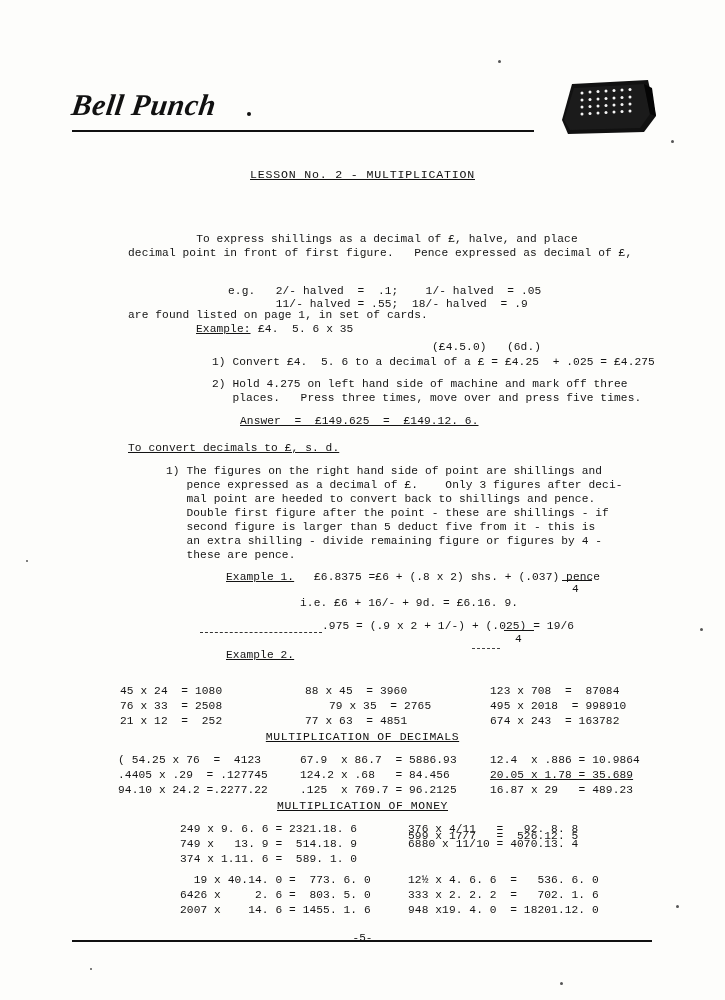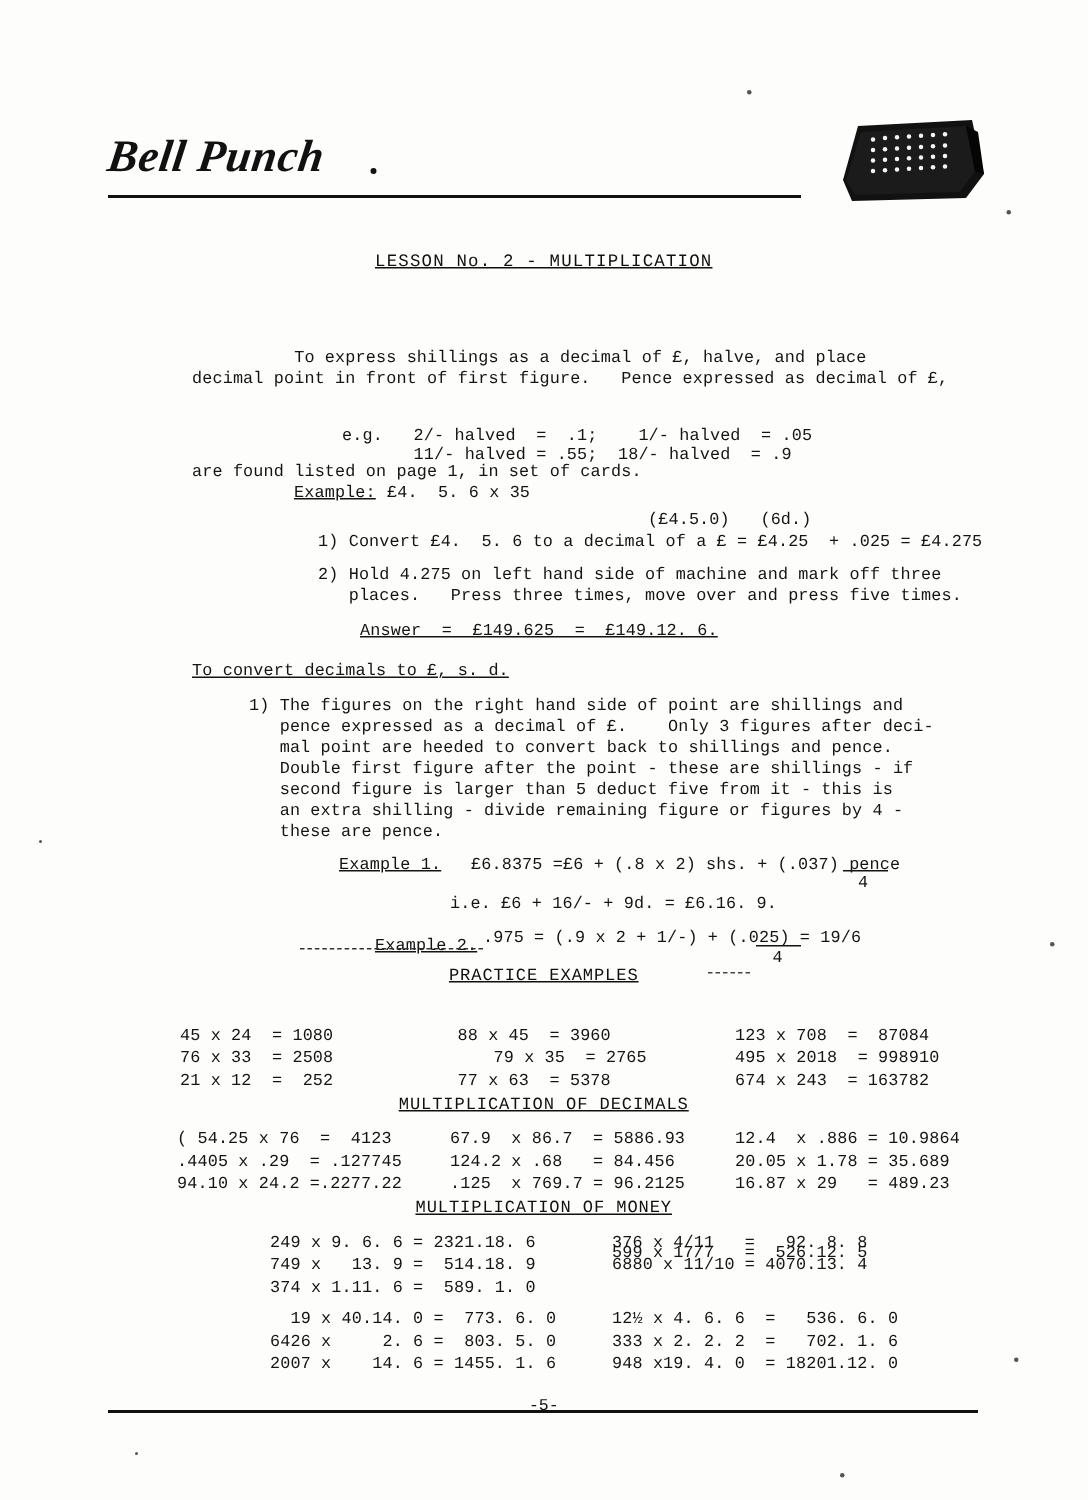--- a/index.html
+++ b/index.html
@@ -199,55 +199,54 @@
   <div class="t para" style="left:166px; top:520px;">   second figure is larger than 5 deduct five from it - this is</div>
   <div class="t para" style="left:166px; top:534px;">   an extra shilling - divide remaining figure or figures by 4 -</div>
   <div class="t para" style="left:166px; top:548px;">   these are pence.</div>
 
   <div class="t para u" style="left:226px; top:570px;">Example 1.</div>
   <div class="t para" style="left:314px; top:570px;">£6.8375 =£6 + (.8 x 2) shs. + (.037) pence</div>
   <div class="frac-line" style="left:562px; top:580px; width:30px;"></div>
   <div class="t para" style="left:572px; top:582px;">4</div>
   <div class="t para" style="left:300px; top:596px;">i.e. £6 + 16/- + 9d. = £6.16. 9.</div>
 
-  <div class="t para u" style="left:226px; top:624px;margin-left:24px;">Example 2.</div>
+  <div class="t para u" style="left:226px; top:648px;">Example 2.</div>
   <div class="t para" style="left:322px; top:619px;">.975 = (.9 x 2 + 1/-) + (.025) = 19/6</div>
   <div class="frac-line" style="left:504px; top:630px; width:30px;"></div>
   <div class="t para" style="left:515px; top:632px;">4</div>
 
   <div class="dashrule" style="left:200px; top:632px; width:122px;"></div>
 
-  <div class="sec-head" style="top:645px;">PRACTICE EXAMPLES</div>
   <div class="dashrule" style="left:472px; top:648px; width:28px; border-top:1px dashed #444;"></div>
 
 
   <div class="t" style="left:120px; top:684px;">45 x 24  = 1080</div>
   <div class="t" style="left:120px; top:699px;">76 x 33  = 2508</div>
   <div class="t" style="left:120px; top:714px;">21 x 12  =  252</div>
 
   <div class="t" style="left:305px; top:684px;">88 x 45  = 3960</div>
   <div class="t" style="left:305px; top:699px;margin-left:24px;">79 x 35  = 2765</div>
-  <div class="t" style="left:305px; top:714px;">77 x 63  = 5378</div>
+  <div class="t" style="left:305px; top:714px;">77 x 63  = 4851</div>
 
   <div class="t" style="left:490px; top:684px;">123 x 708  =  87084</div>
   <div class="t" style="left:490px; top:699px;">495 x 2018  = 998910</div>
   <div class="t" style="left:490px; top:714px;">674 x 243  = 163782</div>
 
   <div class="sec-head" style="top:731px;">MULTIPLICATION OF DECIMALS</div>
 
   <div class="t" style="left:118px; top:753px;">( 54.25 x 76  =  4123</div>
   <div class="t" style="left:118px; top:768px;">.4405 x .29  = .127745</div>
   <div class="t" style="left:118px; top:783px;">94.10 x 24.2 =.2277.22</div>
 
   <div class="t" style="left:300px; top:753px;">67.9  x 86.7  = 5886.93</div>
   <div class="t" style="left:300px; top:768px;">124.2 x .68   = 84.456</div>
   <div class="t" style="left:300px; top:783px;">.125  x 769.7 = 96.2125</div>
 
   <div class="t" style="left:490px; top:753px;">12.4  x .886 = 10.9864</div>
-  <div class="t" style="left:490px; top:768px;">20.05 x 1.78 = 35.689</div>
+  <div class="t" style="left:490px; top:768px;text-decoration:underline;">20.05 x 1.78 = 35.689</div>
   <div class="t" style="left:490px; top:783px;">16.87 x 29   = 489.23</div>
 
   <div class="sec-head" style="top:800px;">MULTIPLICATION OF MONEY</div>
 
   <div class="t" style="left:180px; top:822px;">249 x 9. 6. 6 = 2321.18. 6</div>
   <div class="t" style="left:180px; top:837px;">749 x   13. 9 =  514.18. 9</div>
   <div class="t" style="left:180px; top:852px;">374 x 1.11. 6 =  589. 1. 0</div>
 
   <div class="t" style="left:408px; top:822px;">376 x 4/11   =   92. 8. 8</div>
   <div class="t" style="left:408px; top:837px;">6880 x 11/10 = 4070.13. 4</div>

